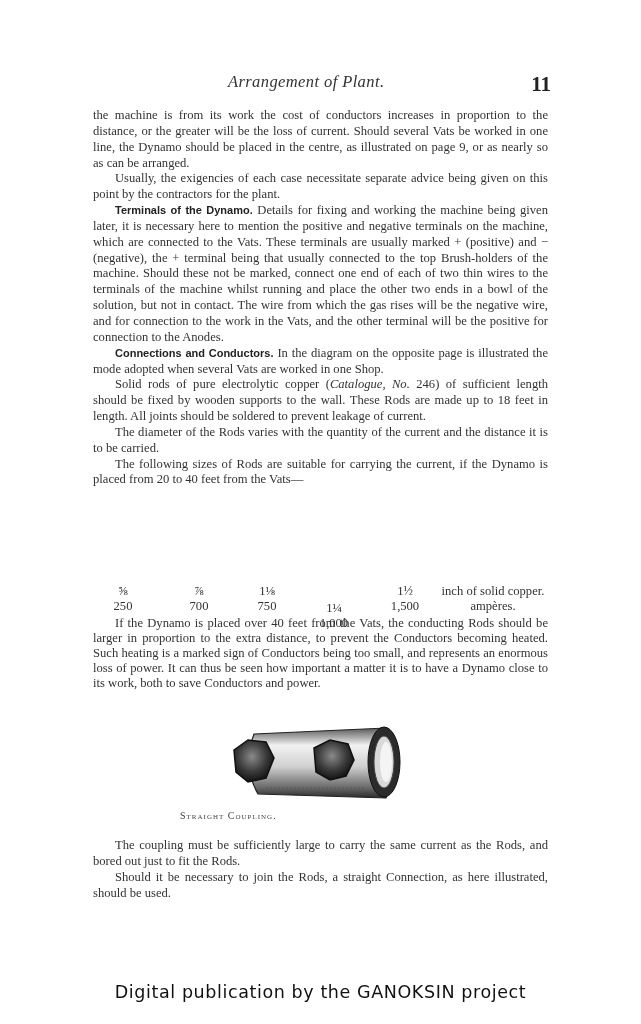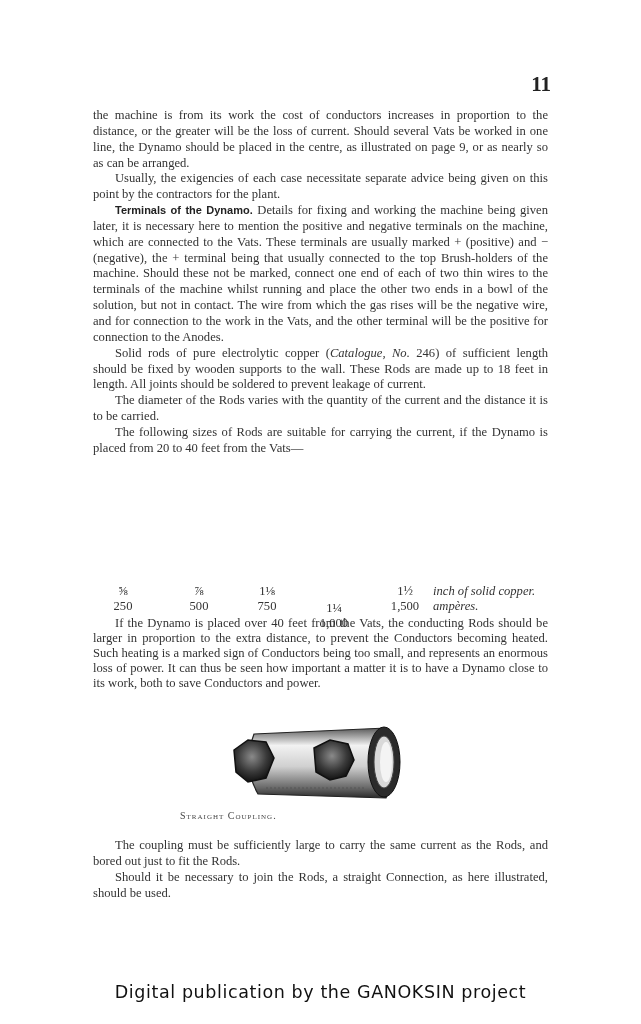--- a/index.html
+++ b/index.html
@@ -33,21 +33,21 @@
       position: absolute; left: 93px; top: 584px; width: 460px;
       font-family: "Liberation Serif", serif; font-size: 12.6px; color: #333;
     }
     .sizes-row { position: relative; height: 15px; }
     .cell { position: absolute; top: 0; text-align: center; width: 60px; }
     .cell.c0 { left: 0px; }
     .cell.c1 { left: 76px; }
     .cell.c2 { left: 144px; }
     .cell.c3 { left: 211px; margin-top: 17px; }
     .cell.c4 { left: 282px; }
-    .cell.unit { left: 340px; width: 120px; text-align: left; font-style: italic; }
+    .cell.unit { left: 340px; width: 120px; text-align: center; }
     .para-after {
       position: absolute; left: 93px; top: 616px; width: 455px;
       font-family: "Liberation Serif", serif; font-size: 12.6px; line-height: 15px; color: #333;
       text-align: justify;
     }
     .para-after p { margin: 0; text-indent: 22px; }
     .figure {
       position: absolute; left: 226px; top: 722px; width: 180px; height: 80px;
     }
     .caption {
@@ -63,44 +63,46 @@
     .para-end p { margin: 0; text-indent: 22px; }
     .footer {
       position: absolute; left: 60px; top: 982px; width: 521px; text-align: center;
       font-family: "DejaVu Sans", sans-serif; font-size: 17.5px; color: #111; letter-spacing: 0.6px;
     }
   </style>
 </head>
 <body>
 
 <div class="header">
+  <span class="running-title">Arrangement of Plant.</span>
   <span class="page-number">11</span>
 </div>
 
 <div class="body-text">
   <p class="noindent"><span>the machine is from its work the cost of conductors increases in proportion to the distance, or the greater will be the loss of current. Should several Vats be worked in one line, the Dynamo should be placed in the centre, as illustrated on page 9, or as nearly so as can be arranged.</span></p>
   <p><span>Usually, the exigencies of each case necessitate separate advice being given on this point by the contractors for the plant.</span></p>
   <p><span class="run-in">Terminals of the Dynamo.</span><span> Details for fixing and working the machine being given later, it is necessary here to mention the positive and negative terminals on the machine, which are connected to the Vats. These terminals are usually marked + (positive) and − (negative), the + terminal being that usually connected to the top Brush-holders of the machine. Should these not be marked, connect one end of each of two thin wires to the terminals of the machine whilst running and place the other two ends in a bowl of the solution, but not in contact. The wire from which the gas rises will be the negative wire, and for connection to the work in the Vats, and the other terminal will be the positive for connection to the Anodes.</span></p>
+  <p><span class="run-in">Connections and Conductors.</span><span> In the diagram on the opposite page is illustrated the mode adopted when several Vats are worked in one Shop.</span></p>
   <p><span>Solid rods of pure electrolytic copper (</span><i>Catalogue, No.</i><span> 246) of sufficient length should be fixed by wooden supports to the wall. These Rods are made up to 18 feet in length. All joints should be soldered to prevent leakage of current.</span></p>
   <p><span>The diameter of the Rods varies with the quantity of the current and the distance it is to be carried.</span></p>
   <p><span>The following sizes of Rods are suitable for carrying the current, if the Dynamo is placed from 20 to 40 feet from the Vats—</span></p>
 </div>
 
 <div class="sizes-table">
   <div class="sizes-row">
     <span class="cell c0">⅝</span>
     <span class="cell c1">⅞</span>
     <span class="cell c2">1⅛</span>
     <span class="cell c3">1¼</span>
     <span class="cell c4">1½</span>
     <span class="cell unit">inch of solid copper.</span>
   </div>
   <div class="sizes-row">
     <span class="cell c0">250</span>
-    <span class="cell c1">500</span>
+    <span class="cell c1">700</span>
     <span class="cell c2">750</span>
     <span class="cell c3">1,000</span>
     <span class="cell c4">1,500</span>
     <span class="cell unit">ampères.</span>
   </div>
 </div>
 
 <div class="para-after">
   <p><span>If the Dynamo is placed over 40 feet from the Vats, the conducting Rods should be larger in proportion to the extra distance, to prevent the Conductors becoming heated. Such heating is a marked sign of Conductors being too small, and represents an enormous loss of power. It can thus be seen how important a matter it is to have a Dynamo close to its work, both to save Conductors and power.</span></p>
 </div>

